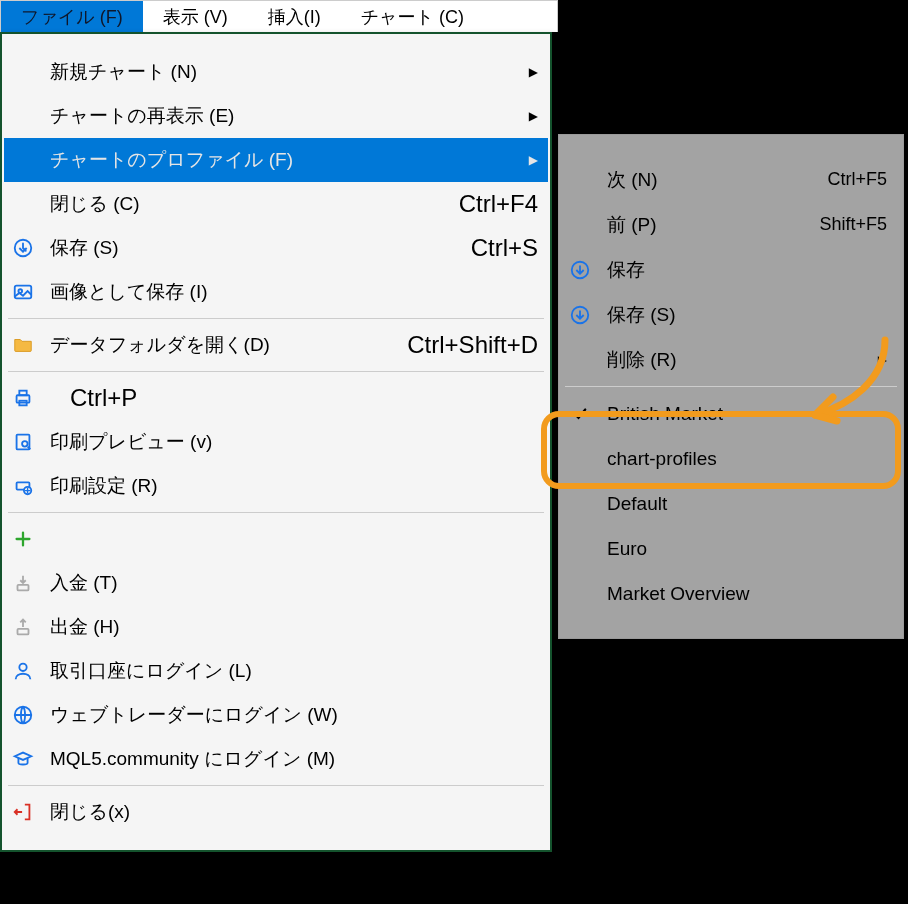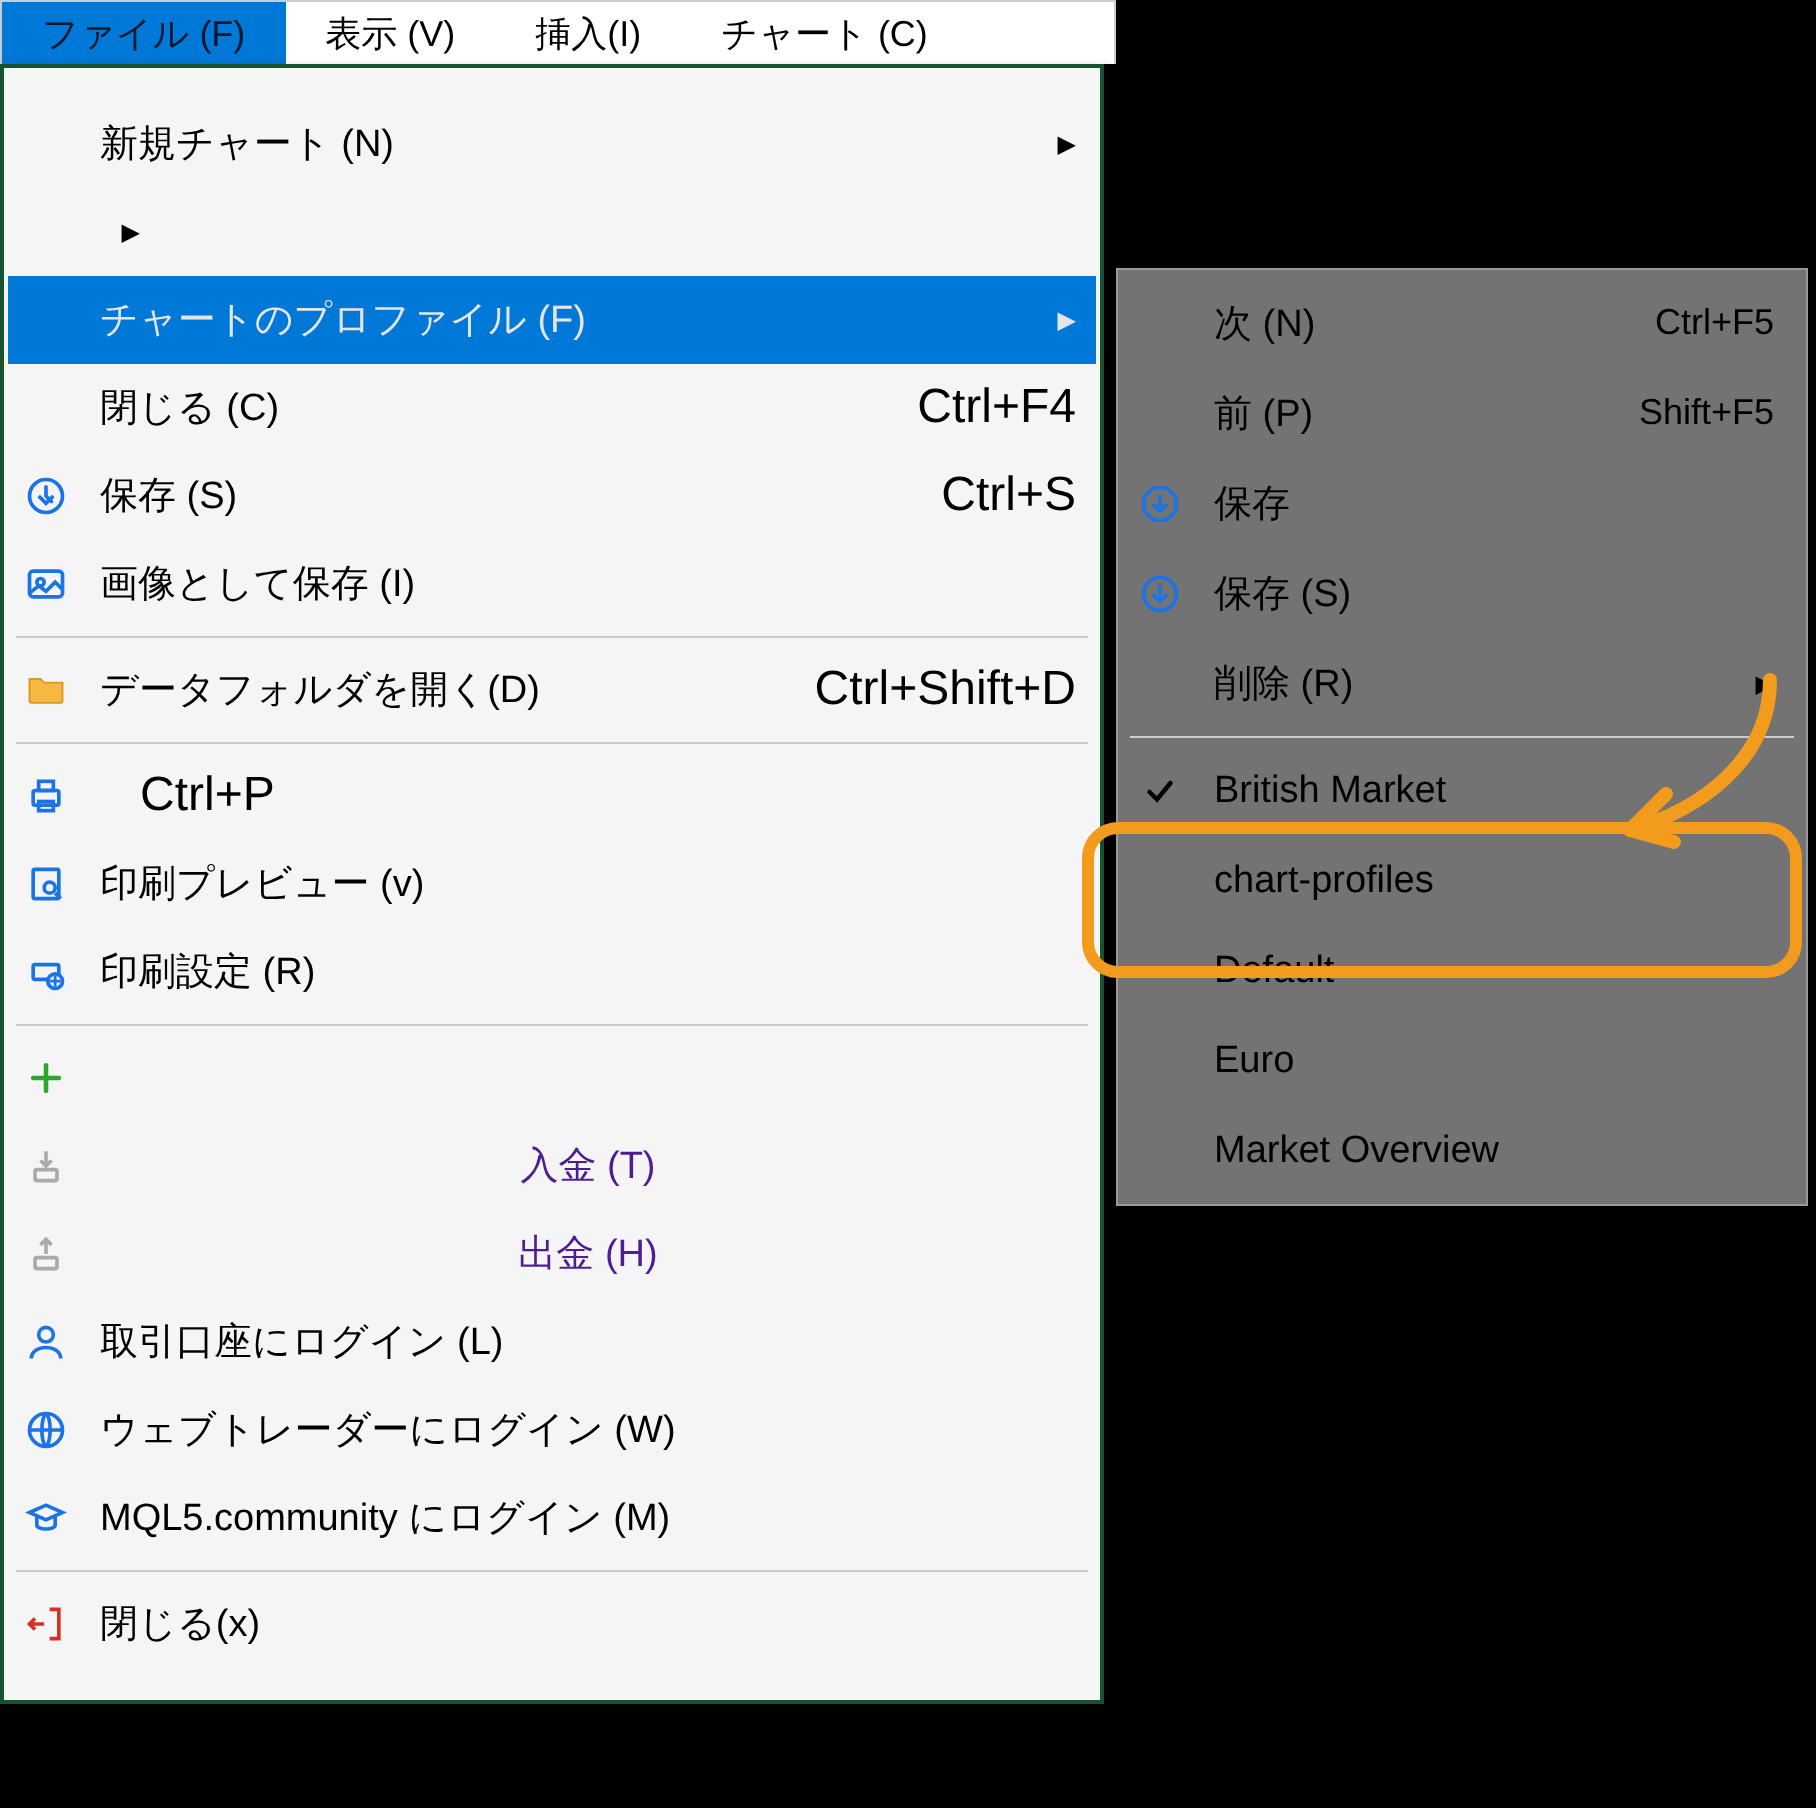--- a/index.html
+++ b/index.html
@@ -46,23 +46,22 @@
       height: 44px;
       padding: 0 10px 0 6px;
       cursor: pointer;
       position: relative;
     }
     .menu-item.selected {
       background: #0078d7;
       color: #e5e5e5;
     }
     .menu-item.disabled {
-      color: #4c1d95;
+      color: #000000;
       cursor: default;
-      text-align: center;
     }
     .menu-icon {
       width: 26px;
       height: 26px;
       margin-right: 14px;
       display: flex;
       align-items: center;
       justify-content: center;
       flex-shrink: 0;
     }
@@ -86,24 +85,24 @@
     .menu-sep {
       height: 1px;
       background: #ccc;
       margin: 4px 4px;
     }
     .submenu {
       position: absolute;
       top: 134px;
       left: 558px;
       width: 346px;
-      background: #737373;
+      background: #a3a3a3;
       border: 1px solid #999;
       box-shadow: 3px 3px 6px rgba(0,0,0,0.3);
-      padding: 4px 2px;
+      padding: 22px 2px;
     }
     .sub-item {
       display: flex;
       align-items: center;
       height: 45px;
       padding: 0 14px 0 6px;
       cursor: pointer;
       position: relative;
     }
     .sub-icon {
@@ -156,20 +155,21 @@
 </div>
 
 <div class="dropdown">
   <div class="menu-item">
     <span class="menu-icon empty"></span>
     <span class="menu-label">新規チャート (N)</span>
     <span class="menu-arrow">▶</span>
   </div>
   <div class="menu-item">
     <span class="menu-icon empty"></span>
+    <span class="menu-label">チャートの再表示 (E)</span>
     <span class="menu-arrow">▶</span>
   </div>
   <div class="menu-item selected">
     <span class="menu-icon empty"></span>
     <span class="menu-label">チャートのプロファイル (F)</span>
     <span class="menu-arrow">▶</span>
   </div>
   <div class="menu-item">
     <span class="menu-icon empty"></span>
     <span class="menu-label">閉じる (C)</span>

